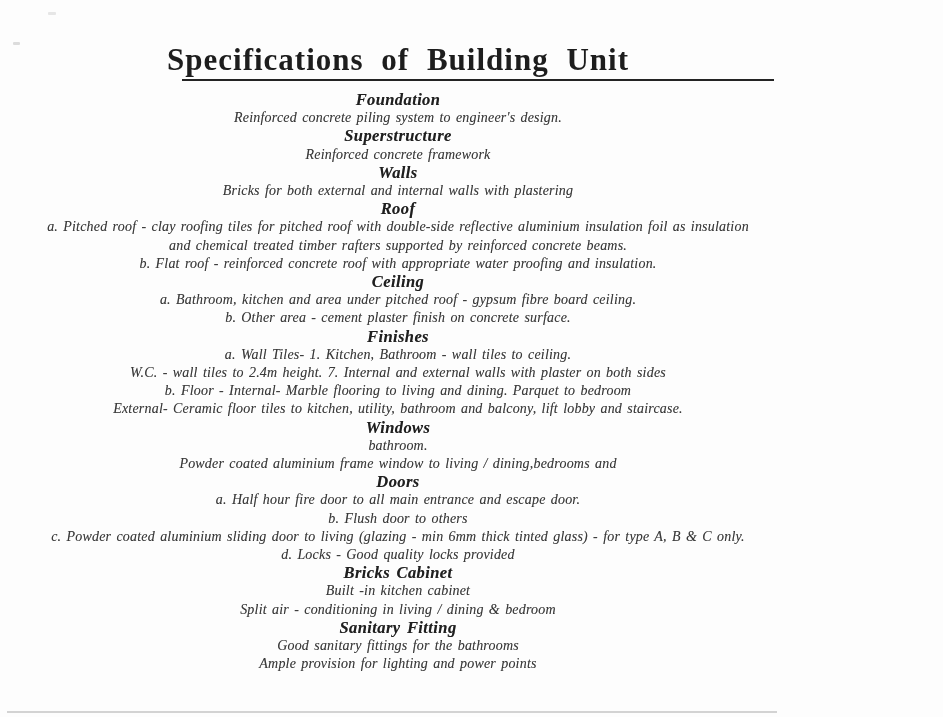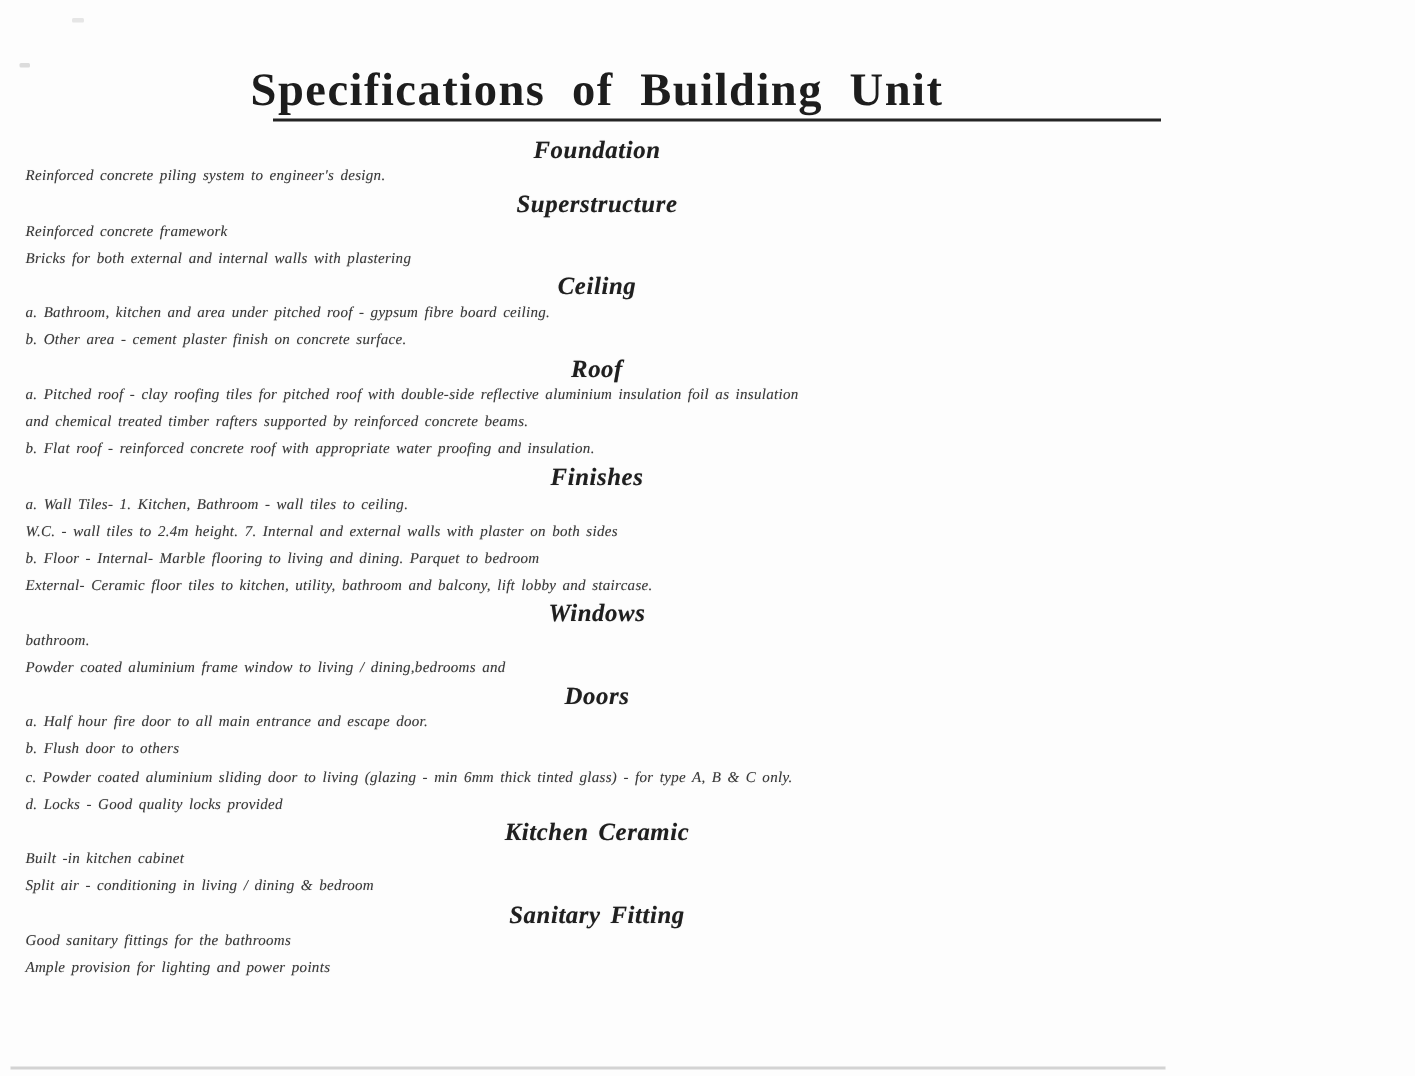--- a/index.html
+++ b/index.html
@@ -22,22 +22,22 @@
     width:592px;margin:4px 0 0 165px;
   }
   .sections{margin-top:10px;font-style:italic;}
   .sections h2{
     margin:0;text-align:center;font-weight:bold;
     font-size:16.5px;line-height:18.2px;color:#1f1f1f;
     letter-spacing:.4px;word-spacing:2px;
     text-shadow:0 0 .5px rgba(40,40,40,.5);
   }
   .sections p.line{
-    margin:0;text-align:left;
-    font-size:10px;line-height:18.2px;color:#3a3a3a;
+    margin:0;text-align:center;
+    font-size:14px;line-height:18.2px;color:#3a3a3a;
     letter-spacing:.2px;word-spacing:1.5px;white-space:nowrap;
     text-shadow:0 0 .5px rgba(80,80,80,.45);
   }
   .scan-bottom{
     position:absolute;left:7px;right:2px;top:711px;height:2px;
     background:#cbcbcb;opacity:.85;
   }
   .speck{position:absolute;background:#dcdcdc;border-radius:1px;}
   .speck-a{left:13px;top:42px;width:7px;height:3px;}
   .speck-b{left:48px;top:12px;width:8px;height:3px;opacity:.7;}
@@ -55,32 +55,33 @@
   <div class="sections" id="sections">
       <section>
         <h2>Foundation</h2>
         <p class="line">Reinforced concrete piling system to engineer's design.</p>
       </section>
       <section>
         <h2>Superstructure</h2>
         <p class="line">Reinforced concrete framework</p>
       </section>
       <section>
+        <h2>Walls</h2>
         <p class="line">Bricks for both external and internal walls with plastering</p>
-      </section>
-      <section>
-        <h2>Ceiling</h2>
-        <p class="line">a. Bathroom, kitchen and area under pitched roof - gypsum fibre board ceiling.</p>
-        <p class="line">b. Other area - cement plaster finish on concrete surface.</p>
       </section>
       <section>
         <h2>Roof</h2>
         <p class="line">a. Pitched roof - clay roofing tiles for pitched roof with double-side reflective aluminium insulation foil as insulation</p>
         <p class="line">and chemical treated timber rafters supported by reinforced concrete beams.</p>
         <p class="line">b. Flat roof - reinforced concrete roof with appropriate water proofing and insulation.</p>
+      </section>
+      <section>
+        <h2>Ceiling</h2>
+        <p class="line">a. Bathroom, kitchen and area under pitched roof - gypsum fibre board ceiling.</p>
+        <p class="line">b. Other area - cement plaster finish on concrete surface.</p>
       </section>
       <section>
         <h2>Finishes</h2>
         <p class="line">a. Wall Tiles- 1. Kitchen, Bathroom - wall tiles to ceiling.</p>
         <p class="line">W.C. - wall tiles to 2.4m height. 7. Internal and external walls with plaster on both sides</p>
         <p class="line">b. Floor - Internal- Marble flooring to living and dining. Parquet to bedroom</p>
         <p class="line">External- Ceramic floor tiles to kitchen, utility, bathroom and balcony, lift lobby and staircase.</p>
       </section>
       <section>
         <h2>Windows</h2>
@@ -88,21 +89,21 @@
         <p class="line">Powder coated aluminium frame window to living / dining,bedrooms and</p>
       </section>
       <section>
         <h2>Doors</h2>
         <p class="line">a. Half hour fire door to all main entrance and escape door.</p>
         <p class="line">b. Flush door to others</p>
         <p class="line">c. Powder coated aluminium sliding door to living (glazing - min 6mm thick tinted glass) - for type A, B &amp; C only.</p>
         <p class="line">d. Locks - Good quality locks provided</p>
       </section>
       <section>
-        <h2>Kitchen Ceramic</h2>
+        <h2>Bricks Cabinet</h2>
         <p class="line">Built -in kitchen cabinet</p>
       </section>
       <section>
         <p class="line">Split air - conditioning in living / dining &amp; bedroom</p>
       </section>
       <section>
         <h2>Sanitary Fitting</h2>
         <p class="line">Good sanitary fittings for the bathrooms</p>
       </section>
       <section>

